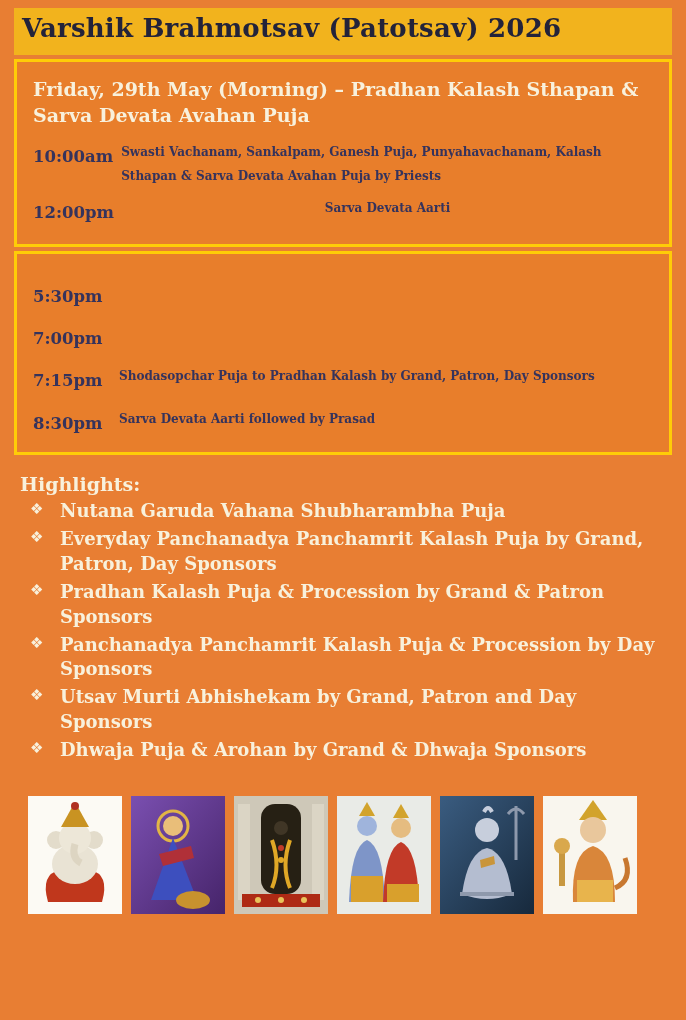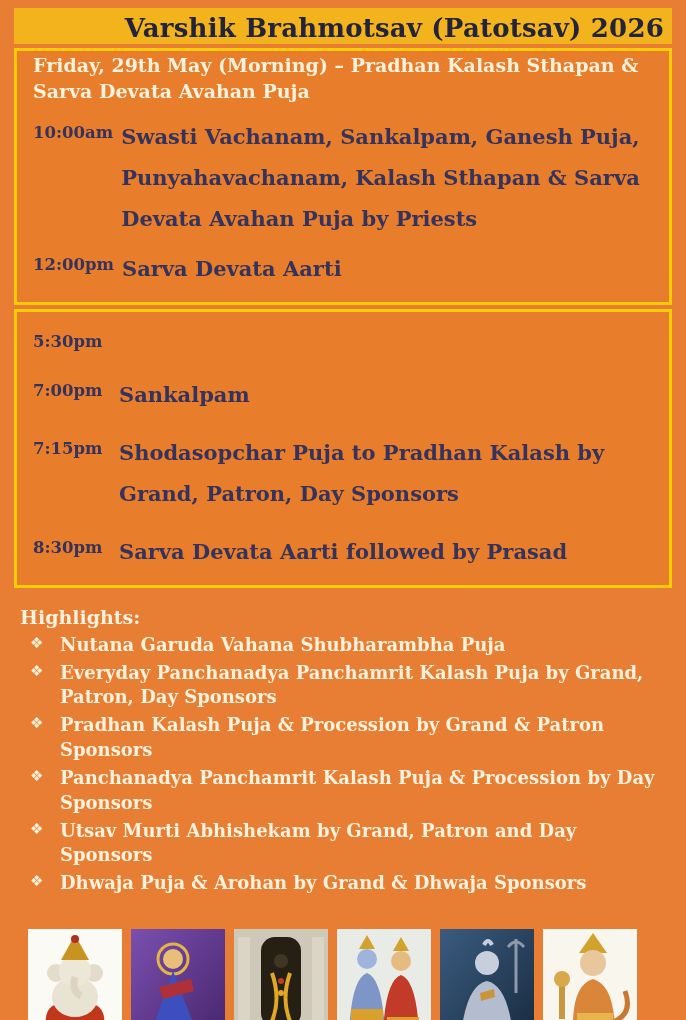--- a/index.html
+++ b/index.html
@@ -13,48 +13,48 @@
     height:1020px; overflow:hidden;
     background:var(--page-bg);
     font-family:"DejaVu Serif","Liberation Serif",serif;
     font-weight:bold;
   }
   .page{padding:8px 14px 10px 14px;}
 
   
   .masthead{
     background:var(--gold-bg);
-    text-align:right;
-    padding:5px 8px 1px 8px;
+    text-align:left;
+    padding:5px 8px 12px 8px;
     color:var(--title-text);
   }
   .masthead .title{font-size:26px; letter-spacing:.2px;}
   .masthead .dates{font-size:24px; margin-top:1px;}
   .masthead sup{font-size:58%; vertical-align:super;}
 
   
   .session-box{
     margin-top:4px;
     background:var(--panel-bg);
     border:3px solid var(--border-yellow);
-    padding:1px 16px 12px 16px;
+    padding:14px 16px 12px 16px;
     color:var(--schedule-text);
   }
   .session-title{
     color:var(--cream-text);
     font-size:19px; line-height:1.38; font-weight:bold;
   }
   .sched{margin-top:13px;}
   .sched-row{display:flex; align-items:flex-start;}
   .sched-row + .sched-row{margin-top:9px;}
   .sched-time{flex:0 0 78px; font-size:16.5px; line-height:1.95;}
-  .sched-desc{flex:1; font-size:21px; line-height:1.95; padding-left:8px;}
+  .sched-desc{flex:1; font-size:12px; line-height:1.95; padding-left:8px;}
   .box-morning{min-height:188px;}
   .box-evening{min-height:196px;}
-  .box-evening .sched-row + .sched-row{margin-top:17px;}
+  .box-evening .sched-row + .sched-row{margin-top:10px;}
 
   
   .highlights{margin-top:17px; padding:0 6px; color:var(--cream-text);}
   .hl-heading{font-size:19px; line-height:1.3;}
   .hl-item{display:flex; font-size:18px; line-height:1.38; margin-top:3px;}
   .hl-bullet{flex:0 0 28px; text-align:left; padding-left:10px; font-family:"DejaVu Sans",sans-serif; font-size:15px;}
   .hl-text{flex:1; padding-left:12px;}
 
   
   .deities{
@@ -73,35 +73,34 @@
     <div class="title">Varshik Brahmotsav (Patotsav) 2026</div>
   </header>
 
   <section class="session-box box-morning">
     <h2 class="session-title">Friday, 29th May (Morning) – Pradhan Kalash Sthapan &amp; Sarva Devata Avahan Puja</h2>
     <div class="sched">
       <div class="sched-row">
         <span class="sched-time">10:00am</span>
         <span class="sched-desc">Swasti Vachanam, Sankalpam, Ganesh Puja, Punyahavachanam, Kalash Sthapan &amp; Sarva Devata Avahan Puja by Priests</span>
       </div>
-      <div class="sched-row" style="">
+      <div class="sched-row" style="text-align:center;">
         <span class="sched-time">12:00pm</span>
         <span class="sched-desc">Sarva Devata Aarti</span>
       </div>
     </div>
   </section>
 
   <section class="session-box box-evening">
     <div class="sched">
       <div class="sched-row">
         <span class="sched-time">5:30pm</span>
       </div>
       <div class="sched-row">
         <span class="sched-time">7:00pm</span>
-        <span class="sched-desc">Sankalpam</span>
       </div>
       <div class="sched-row">
         <span class="sched-time">7:15pm</span>
         <span class="sched-desc">Shodasopchar Puja to Pradhan Kalash by Grand, Patron, Day Sponsors</span>
       </div>
       <div class="sched-row">
         <span class="sched-time">8:30pm</span>
         <span class="sched-desc">Sarva Devata Aarti followed by Prasad</span>
       </div>
     </div>

